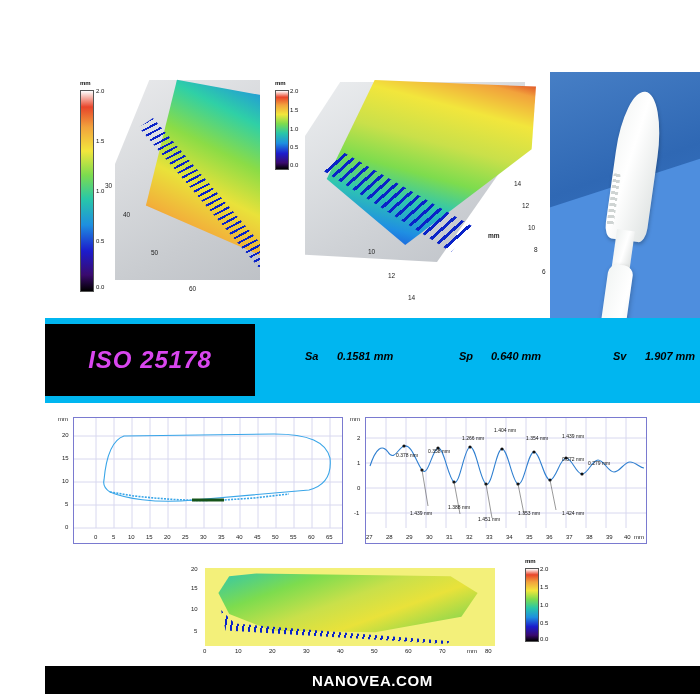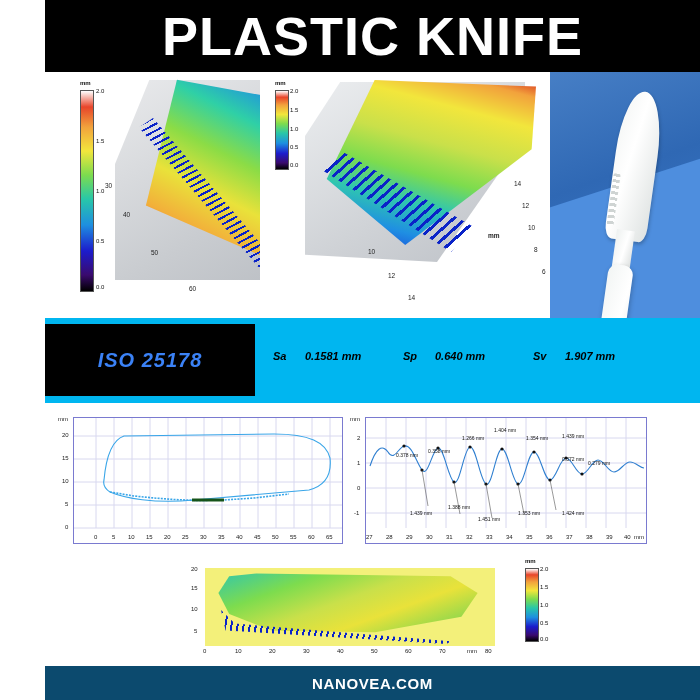--- a/index.html
+++ b/index.html
@@ -97,67 +97,64 @@
   
   .iso-bar{
     position:absolute;left:45px;top:318px;width:655px;height:85px;
     background:#00b6f0;
   }
   .iso-black{
     position:absolute;left:0;top:6px;width:210px;height:72px;background:#000;
     display:flex;align-items:center;justify-content:center;
   }
   .iso-black span{
-    color:#3b82f6;font-weight:bold;font-style:italic;font-size:20px;letter-spacing:1px;
+    color:#d946ef;font-weight:bold;font-style:italic;font-size:24px;letter-spacing:1px;
   }
   .hp-title{
     position:absolute;left:228px;top:10px;font-weight:bold;font-style:italic;
     font-size:13px;color:#000;letter-spacing:.4px;
   }
   .hp-grid{
     position:absolute;left:228px;top:30px;width:420px;
     font-size:11px;font-weight:bold;font-style:italic;color:#000;
   }
   .hp-row{display:flex;height:15px;align-items:center;}
-  .hp-cell{display:flex;}
+  .hp-cell{display:flex;margin-left:32px;}
   .hp-k{width:32px;}
   .hp-v{width:90px;}
   .col1{width:130px;}
   .col2{width:130px;}
   .col3{width:130px;}
 
   
   .charts{
     position:absolute;left:45px;top:403px;width:655px;height:263px;background:#fff;
   }
   .chart{
     position:absolute;border:1px solid #7a7ad0;background:#fff;
   }
   .axlab{position:absolute;font-size:6px;color:#222;}
   .axname{position:absolute;font-size:6px;color:#222;}
   .callout{position:absolute;font-size:5px;color:#111;white-space:nowrap;}
 
   
   .footer{
-    position:absolute;left:45px;top:666px;width:655px;height:34px;background:#0c4a6e;
+    position:absolute;left:45px;top:666px;width:655px;height:28px;background:#000000;
     display:flex;align-items:center;justify-content:center;
   }
   .footer span{color:#fff;font-weight:bold;font-size:15px;letter-spacing:.6px;}
   .edge-left{position:absolute;left:0;top:0;width:45px;height:700px;background:#ffffff;}
 </style>
 </head>
 <body>
 
 <div class="page">
 
   <div class="edge-left"></div>
 
-  <div class="title-bar">
-    <div class="title-text">PLASTIC KNIFE</div>
-  </div>
 
   <div class="hero">
     <div class="hero-blue"></div>
 
     <div class="knife">
       <div class="knife-blade"></div>
       <div class="knife-serr"></div>
       <div class="knife-neck"></div>
       <div class="knife-handle"></div>
     </div>

